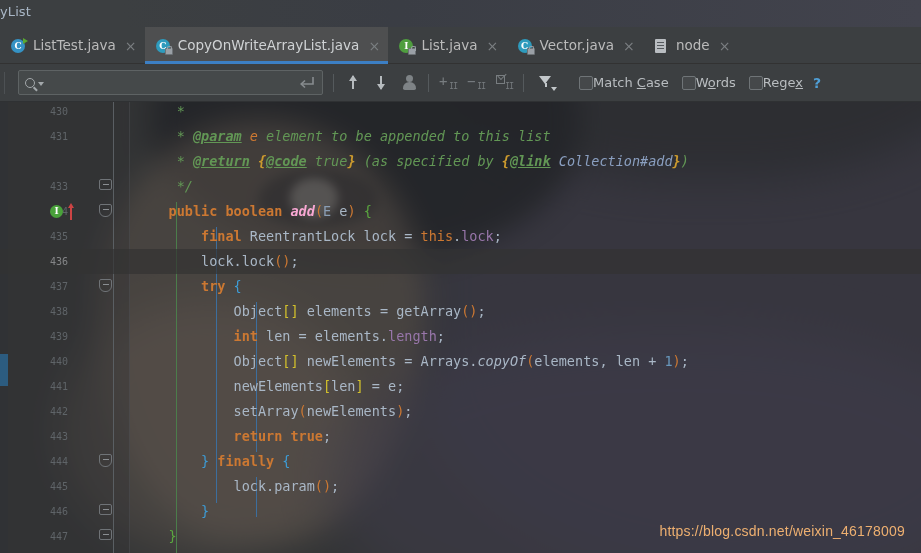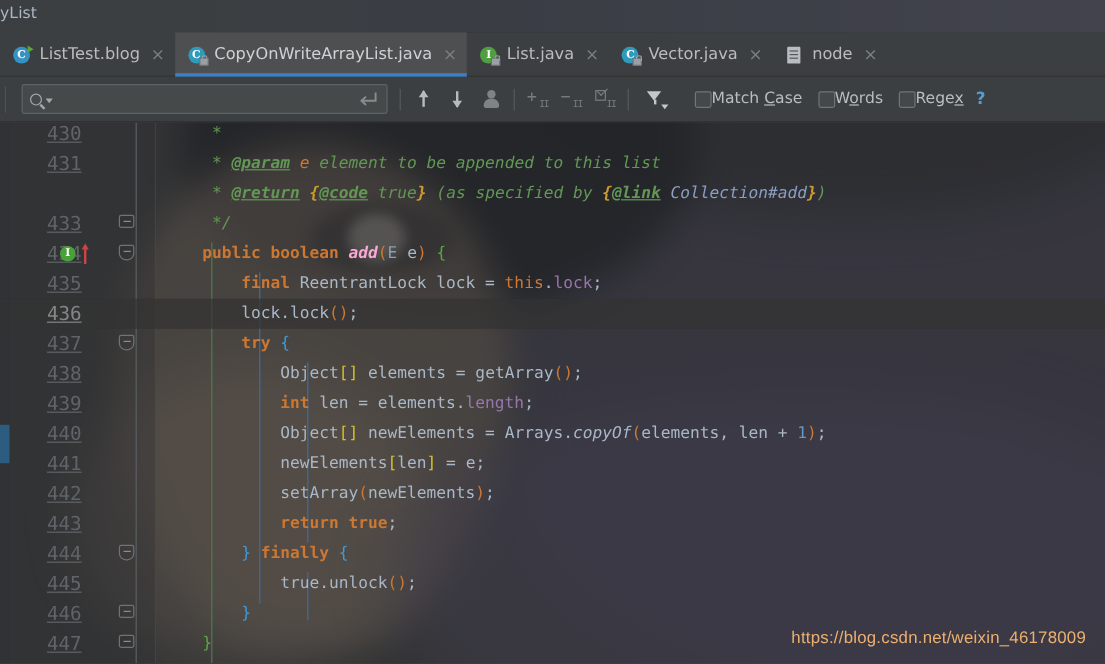--- a/index.html
+++ b/index.html
@@ -456,23 +456,22 @@
     line-height: 25px;
     white-space: pre;
   }
   .row.current { background: rgba(50,50,50,0.45); }
   .lineno {
     position: absolute;
     left: 8px; width: 60px;
     text-align: right;
     color: #5f6468;
     font-family: "DejaVu Sans Mono", monospace;
-    font-size: 16px;
+    font-size: 10px;
     line-height: 25px;
-    text-decoration: underline;
   }
   .lineno.cur { color: #c6c9cc; }
   .code {
     position: absolute;
     left: 136px;
     line-height: 25px;
     white-space: pre;
   }
 
   
@@ -594,21 +593,21 @@
     <div class="crumb-shade"></div>
     <div class="crumb">yList</div>
   </div>
 
   <div class="tabbar" id="tabbar">
       <div class="tab" style="--tab-accent: #3c7fc4;">
         <div class="ficon">
           <div class="disc" style="background: rgb(53, 146, 196);">C</div>
           <span class="runarrow"></span>
         </div>
-        <span class="tab-label">ListTest.blog</span>
+        <span class="tab-label">ListTest.java</span>
         <span class="tab-close">×</span>
       </div>
       <div class="tab active" style="--tab-accent: #3c7fc4;">
         <div class="ficon">
           <div class="disc" style="background: rgb(46, 155, 189);">C</div>
           <span class="lock"></span>
         </div>
         <span class="tab-label">CopyOnWriteArrayList.java</span>
         <span class="tab-close">×</span>
       </div>
@@ -758,20 +757,20 @@
         <div class="row" style="top: 122px;"><span class="code"><span class="c-txt">        </span><span class="c-kw">final</span><span class="c-txt"> ReentrantLock lock </span><span class="c-txt">=</span><span class="c-txt"> </span><span class="c-this">this</span><span class="c-txt">.</span><span class="c-field">lock</span><span class="c-txt">;</span></span></div>
         <div class="row current" style="top: 147px;"><span class="code"><span class="c-txt">        </span><span class="c-txt">lock.lock</span><span class="c-paren">()</span><span class="c-txt">;</span></span></div>
         <div class="row" style="top: 172px;"><span class="code"><span class="c-txt">        </span><span class="c-kw">try</span><span class="c-txt"> </span><span class="c-cbrace">{</span></span></div>
         <div class="row" style="top: 197px;"><span class="code"><span class="c-txt">            </span><span class="c-txt">Object</span><span class="c-brkt">[]</span><span class="c-txt"> elements </span><span class="c-txt">=</span><span class="c-txt"> getArray</span><span class="c-paren">()</span><span class="c-txt">;</span></span></div>
         <div class="row" style="top: 222px;"><span class="code"><span class="c-txt">            </span><span class="c-kw">int</span><span class="c-txt"> len </span><span class="c-txt">=</span><span class="c-txt"> elements.</span><span class="c-field">length</span><span class="c-txt">;</span></span></div>
         <div class="row" style="top: 247px;"><span class="code"><span class="c-txt">            </span><span class="c-txt">Object</span><span class="c-brkt">[]</span><span class="c-txt"> newElements </span><span class="c-txt">=</span><span class="c-txt"> Arrays.</span><span class="c-static">copyOf</span><span class="c-paren">(</span><span class="c-txt">elements, len </span><span class="c-txt">+</span><span class="c-txt"> </span><span class="c-num">1</span><span class="c-paren">)</span><span class="c-txt">;</span></span></div>
         <div class="row" style="top: 272px;"><span class="code"><span class="c-txt">            </span><span class="c-txt">newElements</span><span class="c-brkt">[</span><span class="c-txt">len</span><span class="c-brkt">]</span><span class="c-txt"> </span><span class="c-txt">=</span><span class="c-txt"> e</span><span class="c-txt">;</span></span></div>
         <div class="row" style="top: 297px;"><span class="code"><span class="c-txt">            </span><span class="c-txt">setArray</span><span class="c-paren">(</span><span class="c-txt">newElements</span><span class="c-paren">)</span><span class="c-txt">;</span></span></div>
         <div class="row" style="top: 322px;"><span class="code"><span class="c-txt">            </span><span class="c-kw">return</span><span class="c-txt"> </span><span class="c-kw">true</span><span class="c-txt">;</span></span></div>
         <div class="row" style="top: 347px;"><span class="code"><span class="c-txt">        </span><span class="c-cbrace">}</span><span class="c-txt"> </span><span class="c-kw">finally</span><span class="c-txt"> </span><span class="c-cbrace">{</span></span></div>
-        <div class="row" style="top: 372px;"><span class="code"><span class="c-txt">            </span><span class="c-txt">true.unlock</span><span class="c-paren">()</span><span class="c-txt">;</span></span></div>
+        <div class="row" style="top: 372px;"><span class="code"><span class="c-txt">            </span><span class="c-txt">lock.param</span><span class="c-paren">()</span><span class="c-txt">;</span></span></div>
         <div class="row" style="top: 397px;"><span class="code"><span class="c-txt">        </span><span class="c-cbrace">}</span></span></div>
         <div class="row" style="top: 422px;"><span class="code"><span class="c-txt">    </span><span class="c-gbrace">}</span></span></div>
       </div>
   </div>
 
   <div class="watermark">https://blog.csdn.net/weixin_46178009</div>
 </div>
 
 </body></html>

